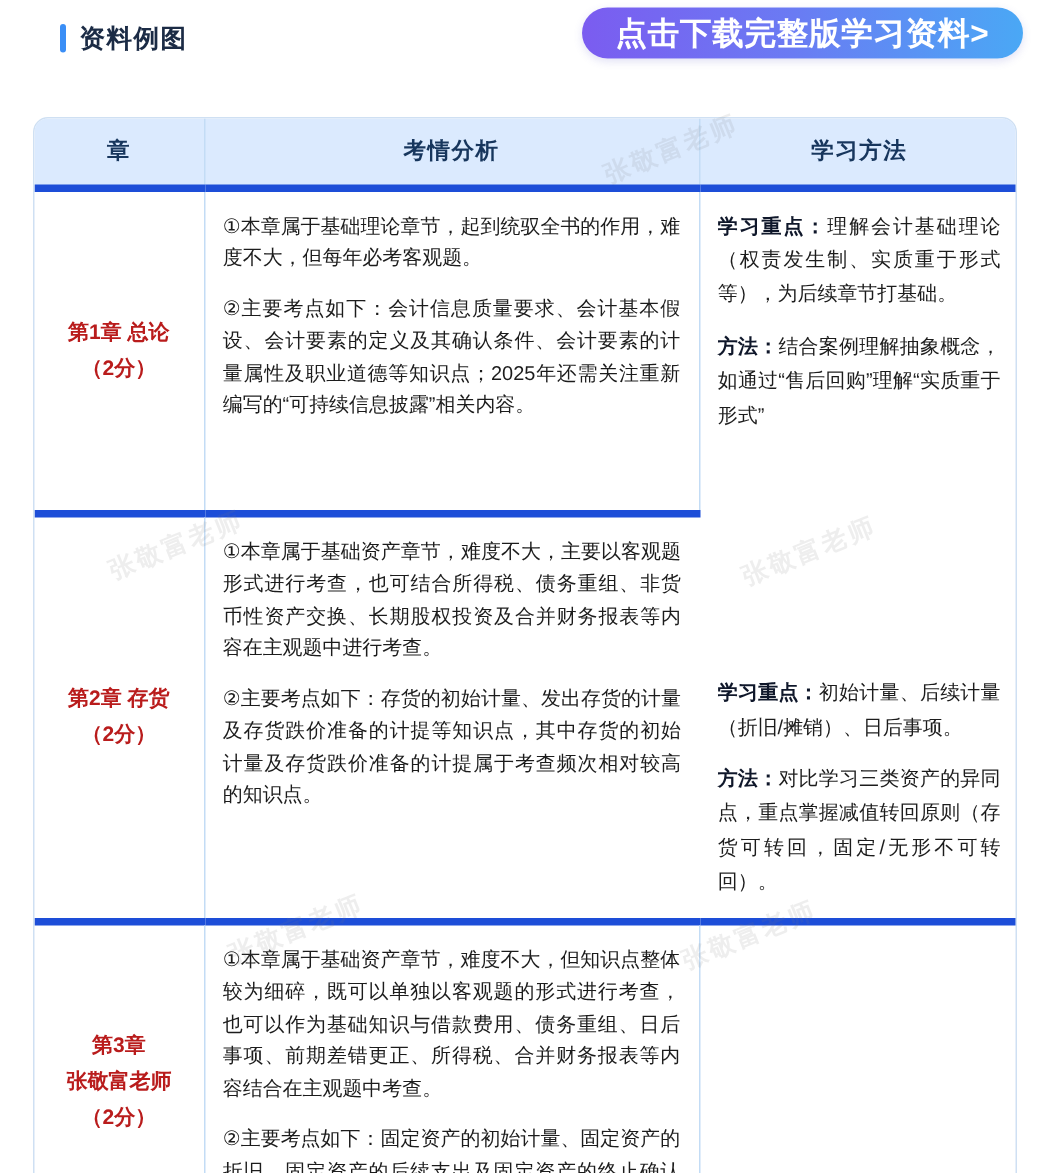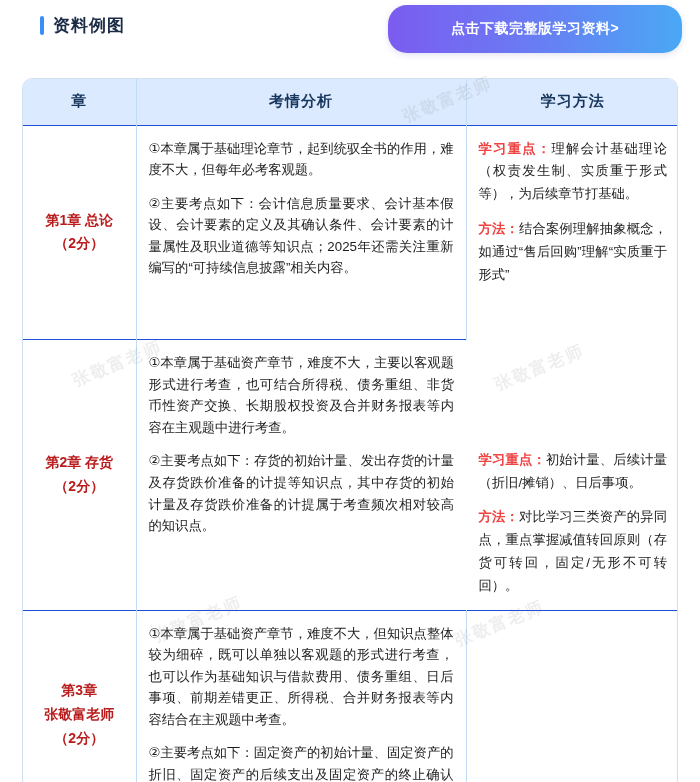--- a/index.html
+++ b/index.html
@@ -38,25 +38,25 @@
     font-size: 17px;
     font-weight: bold;
     color: #1b2b45;
     letter-spacing: 1px;
   }
   .cta {
     position: absolute;
     right: 18px;
     top: 5px;
     width: 294px;
-    height: 48px;
+    height: 34px;
     border-radius: 19px;
     background: linear-gradient(90deg, #7b5cf0 0%, #6a7bf3 48%, #4aa8f5 100%);
     color: #fff;
-    font-size: 14px;
+    font-size: 21px;
     font-weight: bold;
     display: flex;
     align-items: center;
     justify-content: center;
     letter-spacing: 0.5px;
     border: none;
     cursor: pointer;
     box-shadow: 0 2px 6px rgba(90,90,200,0.18);
   }
 
@@ -81,21 +81,21 @@
     color: #17365d;
     font-size: 15px;
     font-weight: bold;
     height: 46px;
     border-right: 1px solid #c3dcf5;
     letter-spacing: 1px;
   }
   thead th:last-child { border-right: none; }
 
   tbody td {
-    border-top: 1px solid #1d4ed8;
+    border-top: 5px solid #1d4ed8;
     border-right: 1px solid #c3dcf5;
     vertical-align: top;
     padding: 12px 12px 12px 12px;
     font-size: 13.3px;
     line-height: 1.62;
     color: #1c1c1c;
   }
   tbody td:last-child { border-right: none; }
 
   .col-ch { width: 113px; }
@@ -117,21 +117,21 @@
 
   .para { margin: 0 0 12px 0; text-align: justify; }
   .para:last-child { margin-bottom: 0; }
 
   .method-cell {
     vertical-align: middle !important;
     font-size: 13.3px;
     line-height: 1.72;
   }
   .kw {
-    color: #ef4444;
+    color: #0f172a;
     font-weight: bold;
   }
 
   
   .wm {
     position: absolute;
     color: rgba(120,120,120,0.13);
     font-size: 17px;
     font-weight: bold;
     transform: rotate(-22deg);

